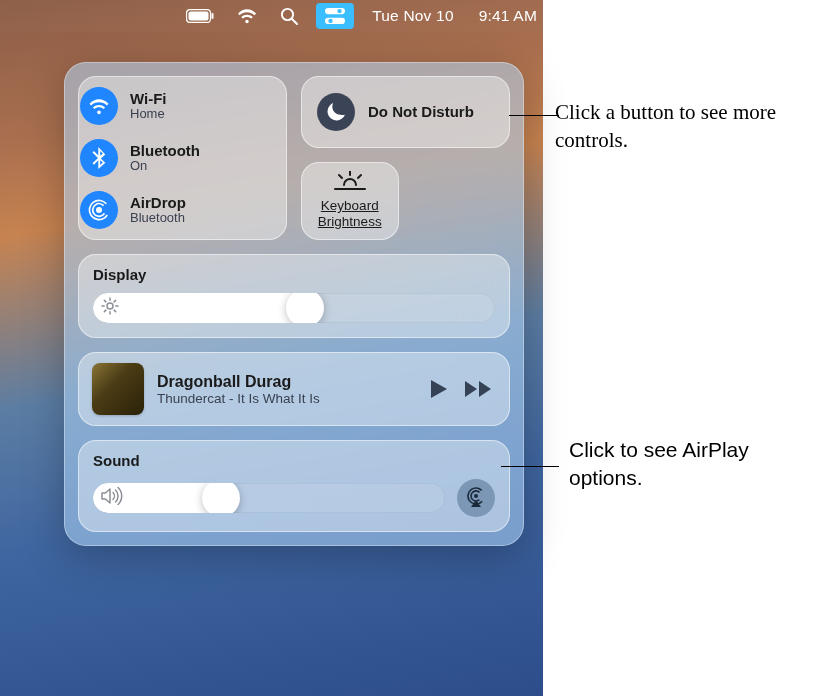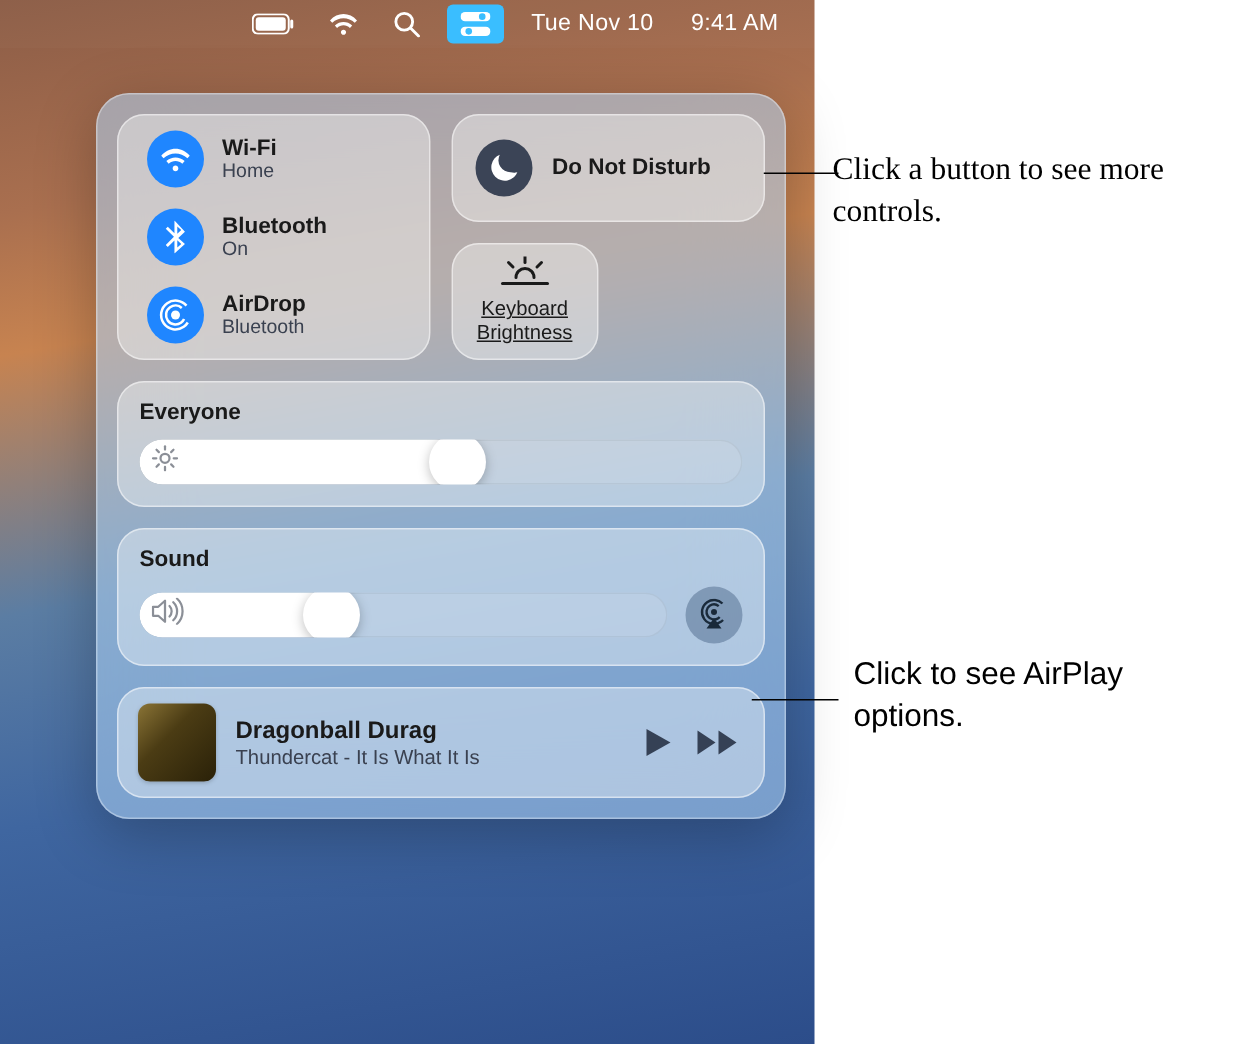--- a/index.html
+++ b/index.html
@@ -1,29 +1,29 @@
 <!DOCTYPE html>
 <html><head>
   <meta charset="utf-8">
   <style>
     * { margin: 0; padding: 0; box-sizing: border-box; font-family: -apple-system, "Helvetica Neue", Helvetica, Arial, sans-serif; }
     body { width: 836px; height: 696px; background: #fff; position: relative; overflow: hidden; }
     .stage { position: absolute; left: 0; top: 0; width: 543px; height: 696px; background: linear-gradient(170deg, #8c5d47 0%, #a96f4f 18%, #c78350 30%, #5b7da3 52%, #3f66a0 70%, #2c4d8a 100%); }
     
-    .menubar { position: absolute; top: 0; left: 0; right: 0; height: 32px; display: flex; justify-content: flex-end; align-items: center; padding: 0 24px; gap: 22px; background: rgba(255,255,255,0.02); }
+    .menubar { position: absolute; top: 0; left: 0; right: 0; height: 32px; display: flex; justify-content: flex-end; align-items: center; padding: 0 6px; gap: 22px; background: rgba(255,255,255,0.02); }
     .mb-item { display: flex; align-items: center; justify-content: center; }
     .mb-item svg { display: block; }
     .cc-highlight { background: #3abeff; border-radius: 4px; padding: 5px 9px; margin: 0 -4px; }
     .mb-text { color: #fff; font-size: 15.5px; font-weight: 500; letter-spacing: 0.2px; }
     .mb-text .time { margin-left: 25px; }
     
     .cc { position: absolute; left: 64px; top: 62px; width: 460px; background: rgba(174, 212, 245, 0.55); backdrop-filter: blur(30px); border-radius: 22px; padding: 14px; box-shadow: 0 10px 40px rgba(0,0,0,0.25), inset 0 0 0 1px rgba(255,255,255,0.35); }
     .topgrid { display: grid; grid-template-columns: 1fr 1fr; gap: 14px; }
     .tile { background: rgba(255,255,255,0.38); border-radius: 18px; box-shadow: inset 0 0 0 1px rgba(255,255,255,0.5); }
-    .conn { padding: 11px 20px; display: flex; flex-direction: column; gap: 14px; }
+    .conn { padding: 11px 2px; display: flex; flex-direction: column; gap: 14px; }
     .conn-row { display: flex; align-items: center; gap: 12px; }
     .ic { width: 38px; height: 38px; border-radius: 50%; background: #1f86ff; display: flex; align-items: center; justify-content: center; flex: 0 0 38px; }
     .ic.dark { background: #3b4456; }
     .ic svg { display: block; }
     .conn-title { font-size: 15px; font-weight: 700; color: #1a1a1a; line-height: 1.15; }
     .conn-sub { font-size: 13px; color: #3a4150; line-height: 1.1; }
     .rightcol { display: flex; flex-direction: column; gap: 14px; }
     .dnd { padding: 17px 16px; display: flex; align-items: center; gap: 13px; }
     .twocol { display: grid; grid-template-columns: 1fr 1fr; gap: 14px; height: 100%; }
     .sm { padding: 9px 6px 10px; display: flex; flex-direction: column; align-items: center; justify-content: center; gap: 7px; text-align: center; }
@@ -148,21 +148,21 @@
                 <line x1="6" y1="4" x2="9" y2="7" stroke="#1a1a1a" stroke-width="2" stroke-linecap="round"></line>
                 <line x1="28" y1="4" x2="25" y2="7" stroke="#1a1a1a" stroke-width="2" stroke-linecap="round"></line>
               </svg>
             <div class="sm-label">Keyboard Brightness</div>
           </div>
         </div>
       </div>
     </div>
 
     <div class="tile section">
-      <div class="sec-title">Everyone</div>
+      <div class="sec-title">Display</div>
       <div class="slider-wrap">
         <div class="slider">
           <div class="fill" style="width:53%"></div>
           <div class="thumb" style="left:calc(49% - 4px)"></div>
           <div class="glyph">
             <svg width="18" height="18" viewBox="0 0 18 18">
                 <circle cx="9" cy="9" r="3" fill="none" stroke="#8b8f97" stroke-width="1.5"></circle>
                 <g stroke="#8b8f97" stroke-width="1.5" stroke-linecap="round">
                   <line x1="9" y1="1" x2="9" y2="3.2"></line>
                   <line x1="9" y1="14.8" x2="9" y2="17"></line>
@@ -172,20 +172,43 @@
                   <line x1="13.1" y1="13.1" x2="14.65" y2="14.65"></line>
                   <line x1="3.35" y1="14.65" x2="4.9" y2="13.1"></line>
                   <line x1="13.1" y1="4.9" x2="14.65" y2="3.35"></line>
                 </g>
               </svg>
           </div>
         </div>
       </div>
     </div>
 
+    <div class="tile section media">
+      <div class="media-row">
+        <div class="art"></div>
+        <div class="media-txt">
+          <div class="media-title">Dragonball Durag</div>
+          <div class="media-sub">Thundercat - It Is What It Is</div>
+        </div>
+        <div class="media-ctrls">
+          <div>
+            <svg width="18" height="20" viewBox="0 0 18 20">
+                <path d="M1 1l16 9L1 19z" fill="#354155"></path>
+              </svg>
+          </div>
+          <div>
+            <svg width="28" height="18" viewBox="0 0 28 18">
+                <path d="M1 1l12 8L1 17z" fill="#354155"></path>
+                <path d="M15 1l12 8-12 8z" fill="#354155"></path>
+              </svg>
+          </div>
+        </div>
+      </div>
+    </div>
+
     <div class="tile section">
       <div class="sec-title">Sound</div>
       <div class="sound-row">
         <div class="slider-wrap">
           <div class="slider">
             <div class="fill" style="width:37%"></div>
             <div class="thumb" style="left:calc(32% - 4px)"></div>
             <div class="glyph">
               <svg width="22" height="18" viewBox="0 0 22 18">
                   <path d="M1 6h3.5L9 2v14l-4.5-4H1z" fill="none" stroke="#8b8f97" stroke-width="1.5" stroke-linejoin="round"></path>
@@ -200,43 +223,20 @@
           <svg width="22" height="22" viewBox="0 0 22 22">
               <circle cx="11" cy="9" r="2" fill="#1a2a3a"></circle>
               <circle cx="11" cy="9" r="5" fill="none" stroke="#1a2a3a" stroke-width="1.6" stroke-dasharray="22 8" transform="rotate(55 11 9)"></circle>
               <circle cx="11" cy="9" r="8" fill="none" stroke="#1a2a3a" stroke-width="1.6" stroke-dasharray="36 12" transform="rotate(55 11 9)"></circle>
               <path d="M11 13l5 7H6z" fill="#1a2a3a"></path>
             </svg>
         </div>
       </div>
     </div>
 
-    <div class="tile section media">
-      <div class="media-row">
-        <div class="art"></div>
-        <div class="media-txt">
-          <div class="media-title">Dragonball Durag</div>
-          <div class="media-sub">Thundercat - It Is What It Is</div>
-        </div>
-        <div class="media-ctrls">
-          <div>
-            <svg width="18" height="20" viewBox="0 0 18 20">
-                <path d="M1 1l16 9L1 19z" fill="#354155"></path>
-              </svg>
-          </div>
-          <div>
-            <svg width="28" height="18" viewBox="0 0 28 18">
-                <path d="M1 1l12 8L1 17z" fill="#354155"></path>
-                <path d="M15 1l12 8-12 8z" fill="#354155"></path>
-              </svg>
-          </div>
-        </div>
-      </div>
-    </div>
-
   </div>
 </div>
 
 <div class="lead" style="left:509px; top:115px; width:50px;"></div>
 <div class="callout" style="left:555px; top:98px; width:260px;font-family:Liberation Serif, serif;">Click a button to see more controls.</div>
 
 <div class="lead" style="left:501px; top:466px; width:58px;"></div>
 <div class="callout" style="left:569px; top:436px; width:240px;">Click to see AirPlay options.</div>
 
 </body></html>

